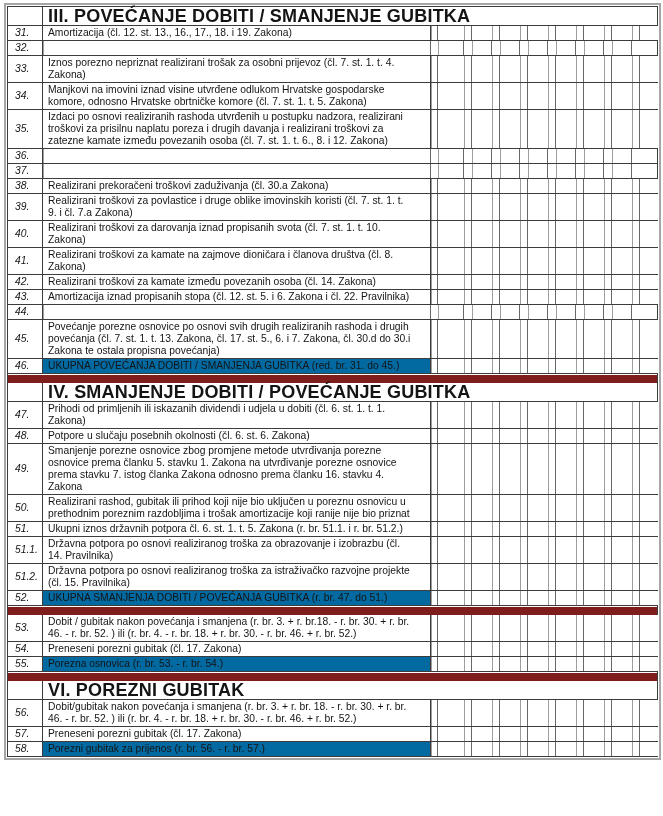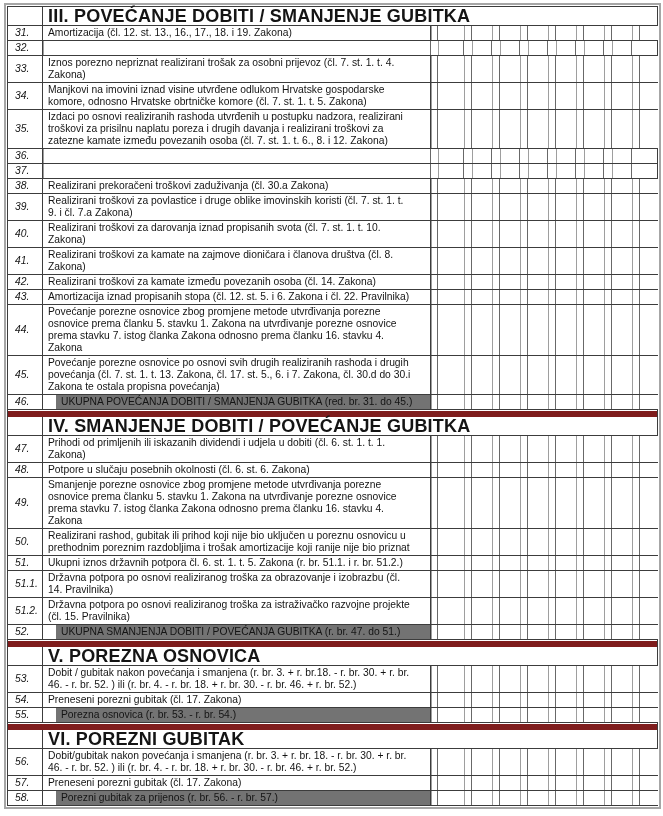--- a/index.html
+++ b/index.html
@@ -13,21 +13,21 @@
   
   .sheet {
     margin: 3px 2px 5px 4px;
     border: 2px solid #a6a6a6;
     padding: 1px;
   }
   .tbl {
     border: 1px solid #3c3c3c;
     background: #fff;
   }
-  .section + .section { border-top: 6px solid #7f1d1d; margin-top: 1px; }
+  .section + .section { border-top: 8px solid #7f1d1d; margin-top: 1px; }
 
   .row, .hrow {
     display: grid;
     border-bottom: 1px solid #3c3c3c;
   }
   .row {
     grid-template-columns: 35px 388px 7px 26px 8px 20px 8px 20px 8px 20px 8px 20px 8px 20px 8px 20px 8px 18px;
   }
   .hrow { grid-template-columns: 35px 1fr; }
   .section:last-child .row:last-child { border-bottom: none; }
@@ -42,21 +42,21 @@
     border-right: 1px solid #3c3c3c;
     padding: 1px 2px 1px 7px;
     font-style: italic;
   }
   .desc {
     border-right: 1px solid #3c3c3c;
     padding: 1px 16px 1px 5px;
     display: block;
     align-content: center;
   }
-  .desc.shaded { background: #737373; margin-left: 13px; }
+  .desc.shaded { background: #0369a1; }
   .desc b { font-weight: normal; }
 
   .hcell { border-right: 1px solid #3c3c3c; }
   .htitle {
     font-size: 18px;
     font-weight: bold;
     letter-spacing: 0.2px;
     padding: 3px 4px 3px 5px;
   }
 
@@ -329,21 +329,20 @@
           <div class="box"></div>
           <div class="sep"></div>
           <div class="box"></div>
           <div class="sep"></div>
           <div class="box"></div>
           <div class="sep"></div>
           <div class="box"></div>
         </div>
         <div class="row">
     <div class="num">44.</div>
-    <div class="desc"><b></b><span>Povećanje porezne osnovice zbog promjene metode utvrđivanja porezne osnovice prema članku 5. stavku 1. Zakona na utvrđivanje porezne osnovice prema stavku 7. istog članka Zakona odnosno prema članku 16. stavku 4. Zakona</span></div>
   <div class="sep"></div>
           <div class="box"></div>
           <div class="sep"></div>
           <div class="box"></div>
           <div class="sep"></div>
           <div class="box"></div>
           <div class="sep"></div>
           <div class="box"></div>
           <div class="sep"></div>
           <div class="box"></div>
@@ -555,24 +554,20 @@
           <div class="box"></div>
           <div class="sep"></div>
           <div class="box"></div>
           <div class="sep"></div>
           <div class="box"></div>
           <div class="sep"></div>
           <div class="box"></div>
         </div>
       </div>
       <div class="section">
-    <div class="hrow">
-      <div class="hcell"></div>
-      <div class="htitle">V. POREZNA OSNOVICA</div>
-    </div>
   <div class="row">
     <div class="num">53.</div>
     <div class="desc"><b></b><span>Dobit / gubitak nakon povećanja i smanjena (r. br. 3. + r. br.18. - r. br. 30. + r. br. 46. - r. br. 52. ) ili (r. br. 4. - r. br. 18. + r. br. 30. - r. br. 46. + r. br. 52.)</span></div>
   <div class="sep"></div>
           <div class="box"></div>
           <div class="sep"></div>
           <div class="box"></div>
           <div class="sep"></div>
           <div class="box"></div>
           <div class="sep"></div>

